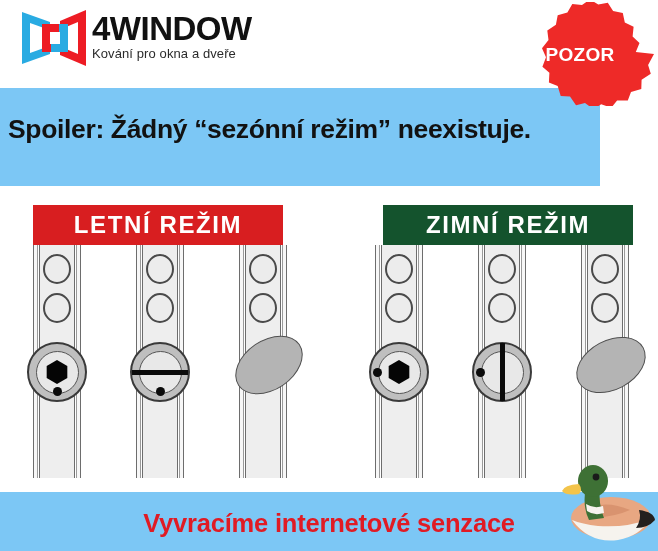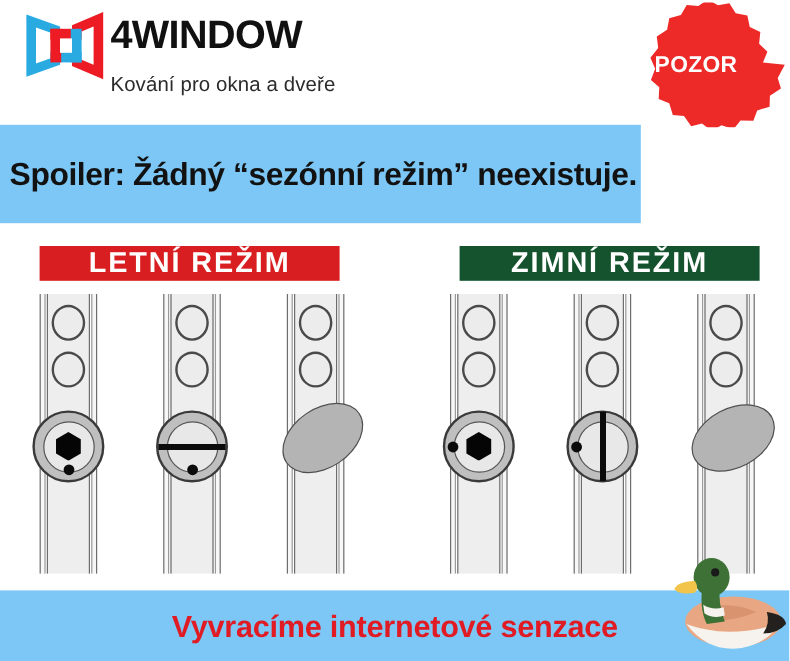--- a/index.html
+++ b/index.html
@@ -25,62 +25,61 @@
     position:absolute;left:6px;top:6px;width:70px;height:64px;
   }
   .logo-text{
     position:absolute;left:78px;top:12px;
   }
   .logo-title{
     font-size:33px;font-weight:bold;color:#111111;letter-spacing:-0.5px;
     line-height:34px;white-space:nowrap;
   }
   .logo-sub{
-    font-size:17px;color:#2b2b2b;line-height:16px;white-space:nowrap;
-    letter-spacing:0.1px;margin-top:17px;text-align:center;
+    font-size:13px;color:#2b2b2b;line-height:16px;white-space:nowrap;
+    letter-spacing:0.1px;margin-top:0;
   }
 
   
   .badge{
     position:absolute;left:504px;top:2px;width:152px;height:104px;
     z-index:40;
   }
   .badge-text{
     position:absolute;left:0;top:0;width:152px;height:104px;
     display:flex;flex-direction:row;align-items:center;justify-content:center;
     color:#ffffff;font-weight:bold;font-size:19px;line-height:25px;
     letter-spacing:0.3px;
     pointer-events:none;
   }
 
   
   .headline-band{
-    position:absolute;left:0;top:88px;width:534px;height:98px;
+    position:absolute;left:0;top:88px;width:600px;height:98px;
     background:#7cc7f5;
-    margin-top:16px;
   }
   .headline{
     position:absolute;left:8px;top:24px;width:646px;
     font-size:26.5px;font-weight:bold;color:#121212;
     letter-spacing:-0.35px;white-space:nowrap;
     line-height:34px;
   }
 
   
   .diagram-area{
     position:absolute;left:0;top:186px;width:658px;height:306px;
     background:#ffffff;
   }
 
   .panel{position:absolute;top:0;height:306px;}
   .panel-left{left:33px;width:290px;}
   .panel-right{left:375px;width:290px;}
 
   .mode-banner{
-    position:absolute;left:0;top:19px;width:250px;height:29px;
+    position:absolute;left:0;top:19px;width:250px;height:40px;
     color:#ffffff;font-weight:bold;font-size:24px;
     display:flex;align-items:center;justify-content:center;
     letter-spacing:1.6px;
   }
   .mode-banner.summer{background:#d81e20;}
   .mode-banner.winter{background:#14532d;left:8px;}
 
   
   .strip{
     position:absolute;top:59px;width:48px;height:233px;

